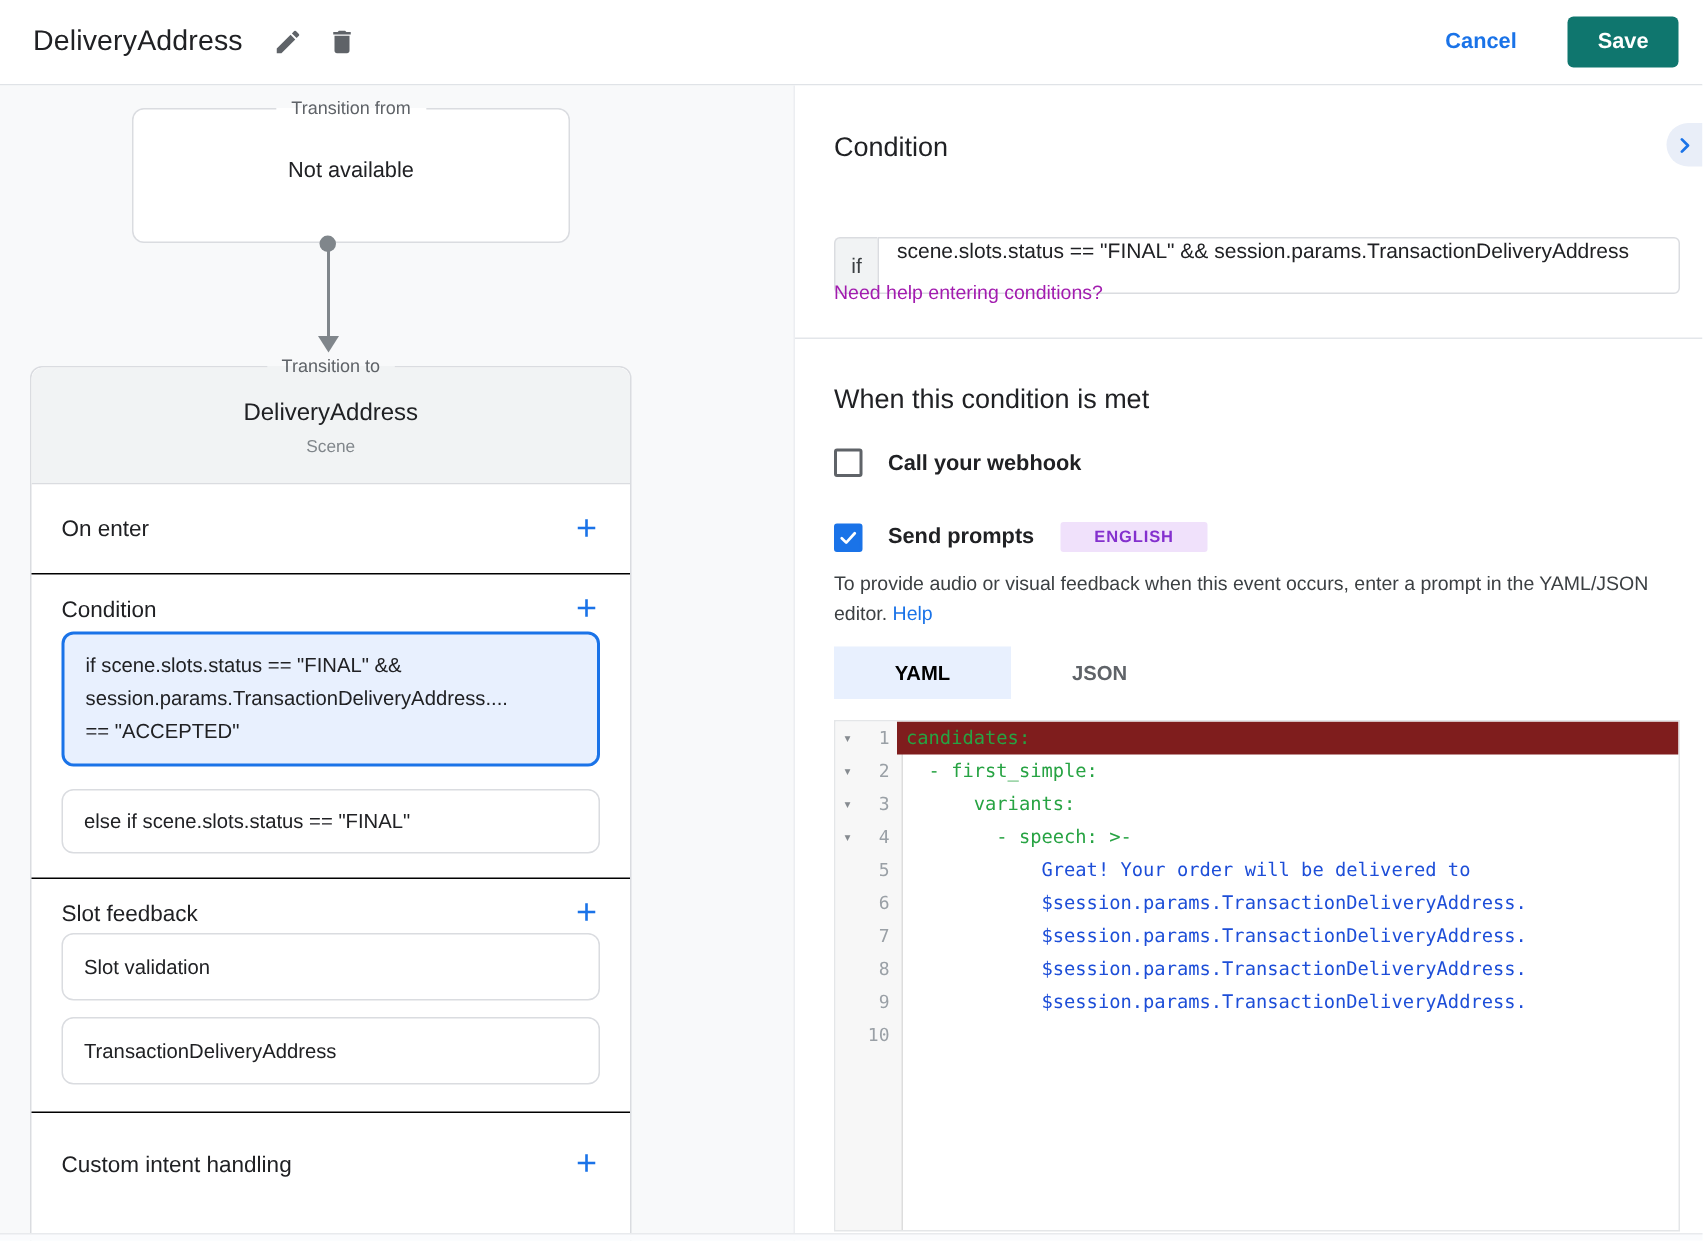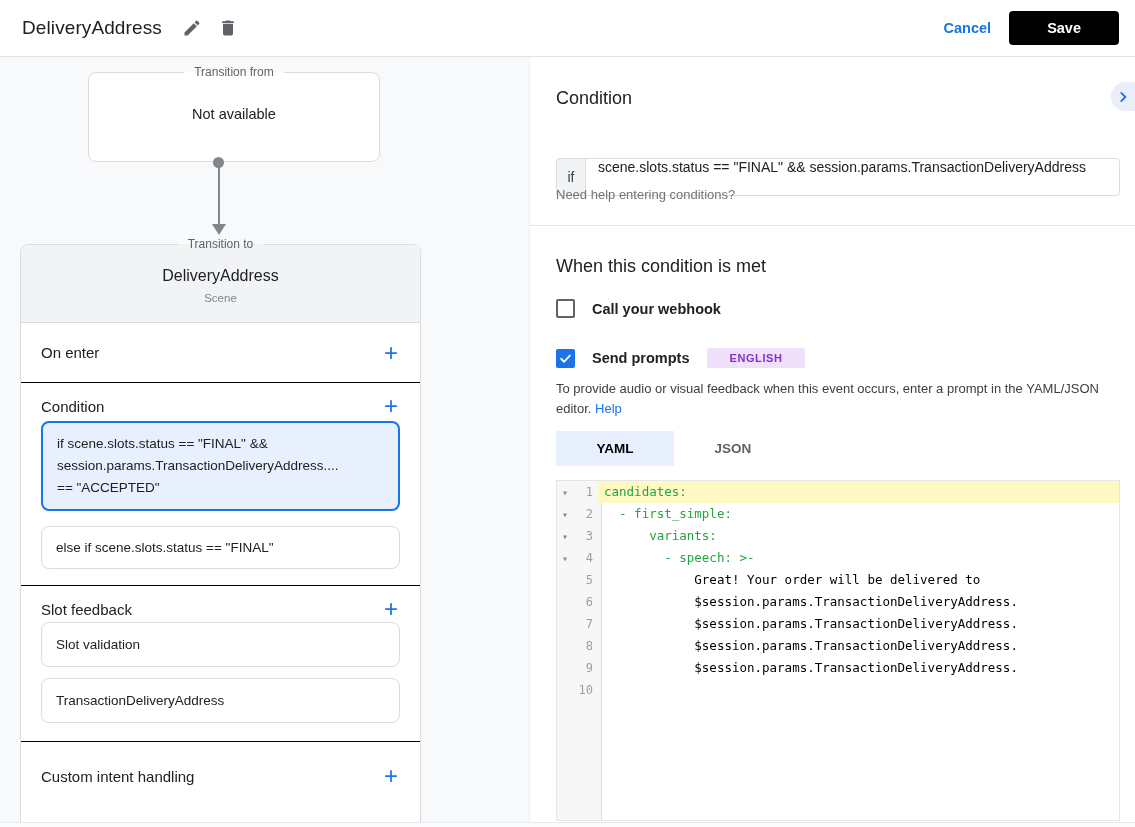--- a/index.html
+++ b/index.html
@@ -9,22 +9,22 @@
   
   .topbar { height:57px; background:#fff; border-bottom:1px solid #e0e3e7;
     display:flex; align-items:center; padding:0 16px 0 22px; }
   .topbar-title { font-size:19px; color:#202124; letter-spacing:.1px; }
   .icon-btn { width:36px; height:36px; border:none; background:transparent; color:#5f6368;
     display:flex; align-items:center; justify-content:center; cursor:pointer; border-radius:50%; }
   .icon-btn.edit { margin-left:12px; }
   .topbar-spacer { flex:1; }
   .btn-text { border:none; background:transparent; color:#1a73e8; font-size:14.5px; font-weight:bold;
     padding:8px 16px; cursor:pointer; border-radius:4px; }
-  .btn-primary { border:none; background:#000000; color:#fff; font-size:14.5px; font-weight:bold;
-    padding:9px 38px; margin-left:2px; border-radius:4px; cursor:pointer; }
+  .btn-primary { border:none; background:#0f766e; color:#fff; font-size:14.5px; font-weight:bold;
+    padding:9px 20px; margin-left:18px; border-radius:4px; cursor:pointer; }
 
   .main { display:flex; height:770px; position:relative; }
 
   
   .canvas { width:530px; height:770px; background:#f8f9fa; position:relative; overflow:hidden;
     border-right:1px solid #eceef1; }
   .from-box { position:absolute; left:88px; top:15px; width:292px; height:90px;
     background:#fff; border:1px solid #dadce0; border-radius:8px;
     display:flex; align-items:center; justify-content:center; }
   .float-label { position:absolute; top:-8px; left:50%; transform:translateX(-50%);
@@ -76,21 +76,21 @@
     background:#e9eef8; border:none; border-radius:15px 0 0 15px; cursor:pointer;
     display:flex; align-items:center; justify-content:center; color:#1a73e8; }
 
   .if-row { position:absolute; left:26px; top:77px; right:15px; height:38px; display:flex;margin-top:24px; }
   .if-label { width:29px; background:#f1f3f4; border:1px solid #dadce0; border-right:none;
     border-radius:4px 0 0 4px; display:flex; align-items:center; justify-content:center;
     font-size:14px; color:#3c4043; }
   .if-input { flex:1; border:1px solid #dadce0; border-radius:0 4px 4px 0; background:#fff;
     font-size:14px; color:#202124; padding:0 0 0 12px; outline:none; min-width:0;
     font-family:"Liberation Sans", sans-serif; white-space:nowrap; overflow:hidden; }
-  .help-link { position:absolute; left:26px; top:130px; font-size:13px; color:#737373;
+  .help-link { position:absolute; left:26px; top:130px; font-size:13px; color:#a21caf;
     text-decoration:none; cursor:pointer; }
 
   .panel-divider { position:absolute; left:0; right:0; top:168px; height:1px; background:#e3e6ea; }
   .h-met { position:absolute; left:26px; top:199px; }
 
   .check-row { position:absolute; left:26px; display:flex; align-items:center; }
   .row-webhook { top:242px; }
   .row-prompts { top:291px; }
   .checkbox { width:19px; height:19px; border:2px solid #5f6368; border-radius:2px; background:#fff;
     cursor:pointer; flex:0 0 auto; }
@@ -112,23 +112,23 @@
   
   .editor { position:absolute; left:26px; top:423px; right:15px; height:341px;
     border:1px solid #e4e6e8; background:#fff; overflow:hidden;
     font-family:"DejaVu Sans Mono", monospace; font-size:12.5px; }
   .gutter-bg { position:absolute; left:0; top:0; bottom:0; width:45px; background:#f7f7f7;
     border-right:1px solid #ddd; }
   .cm-row { position:relative; display:flex; height:22px; align-items:center; }
   .cm-fold { width:16px; text-align:center; color:#868b90; font-size:10px; flex:0 0 auto; cursor:pointer; }
   .cm-num { width:25px; text-align:right; padding-right:5px; color:#9aa0a6; font-size:12px; flex:0 0 auto; }
   .cm-code { flex:1; padding-left:6px; white-space:pre; overflow:hidden; height:22px; line-height:22px; }
-  .cm-row.active-line .cm-code { background:#fef9c3; }
+  .cm-row.active-line .cm-code { background:#7f1d1d; }
   .cm-code.tok-key { color:#27a343; }
-  .cm-code.tok-text { color:#000000; }
+  .cm-code.tok-text { color:#1d4ed8; }
 
   .bottom-strip { position:absolute; left:0; right:0; bottom:0; height:5px;
     background:#fafbfd; border-top:1px solid #e8eaed; }
 
   svg { display:block; }
 </style>
 </head>
 <body>
 
 <div class="topbar">

